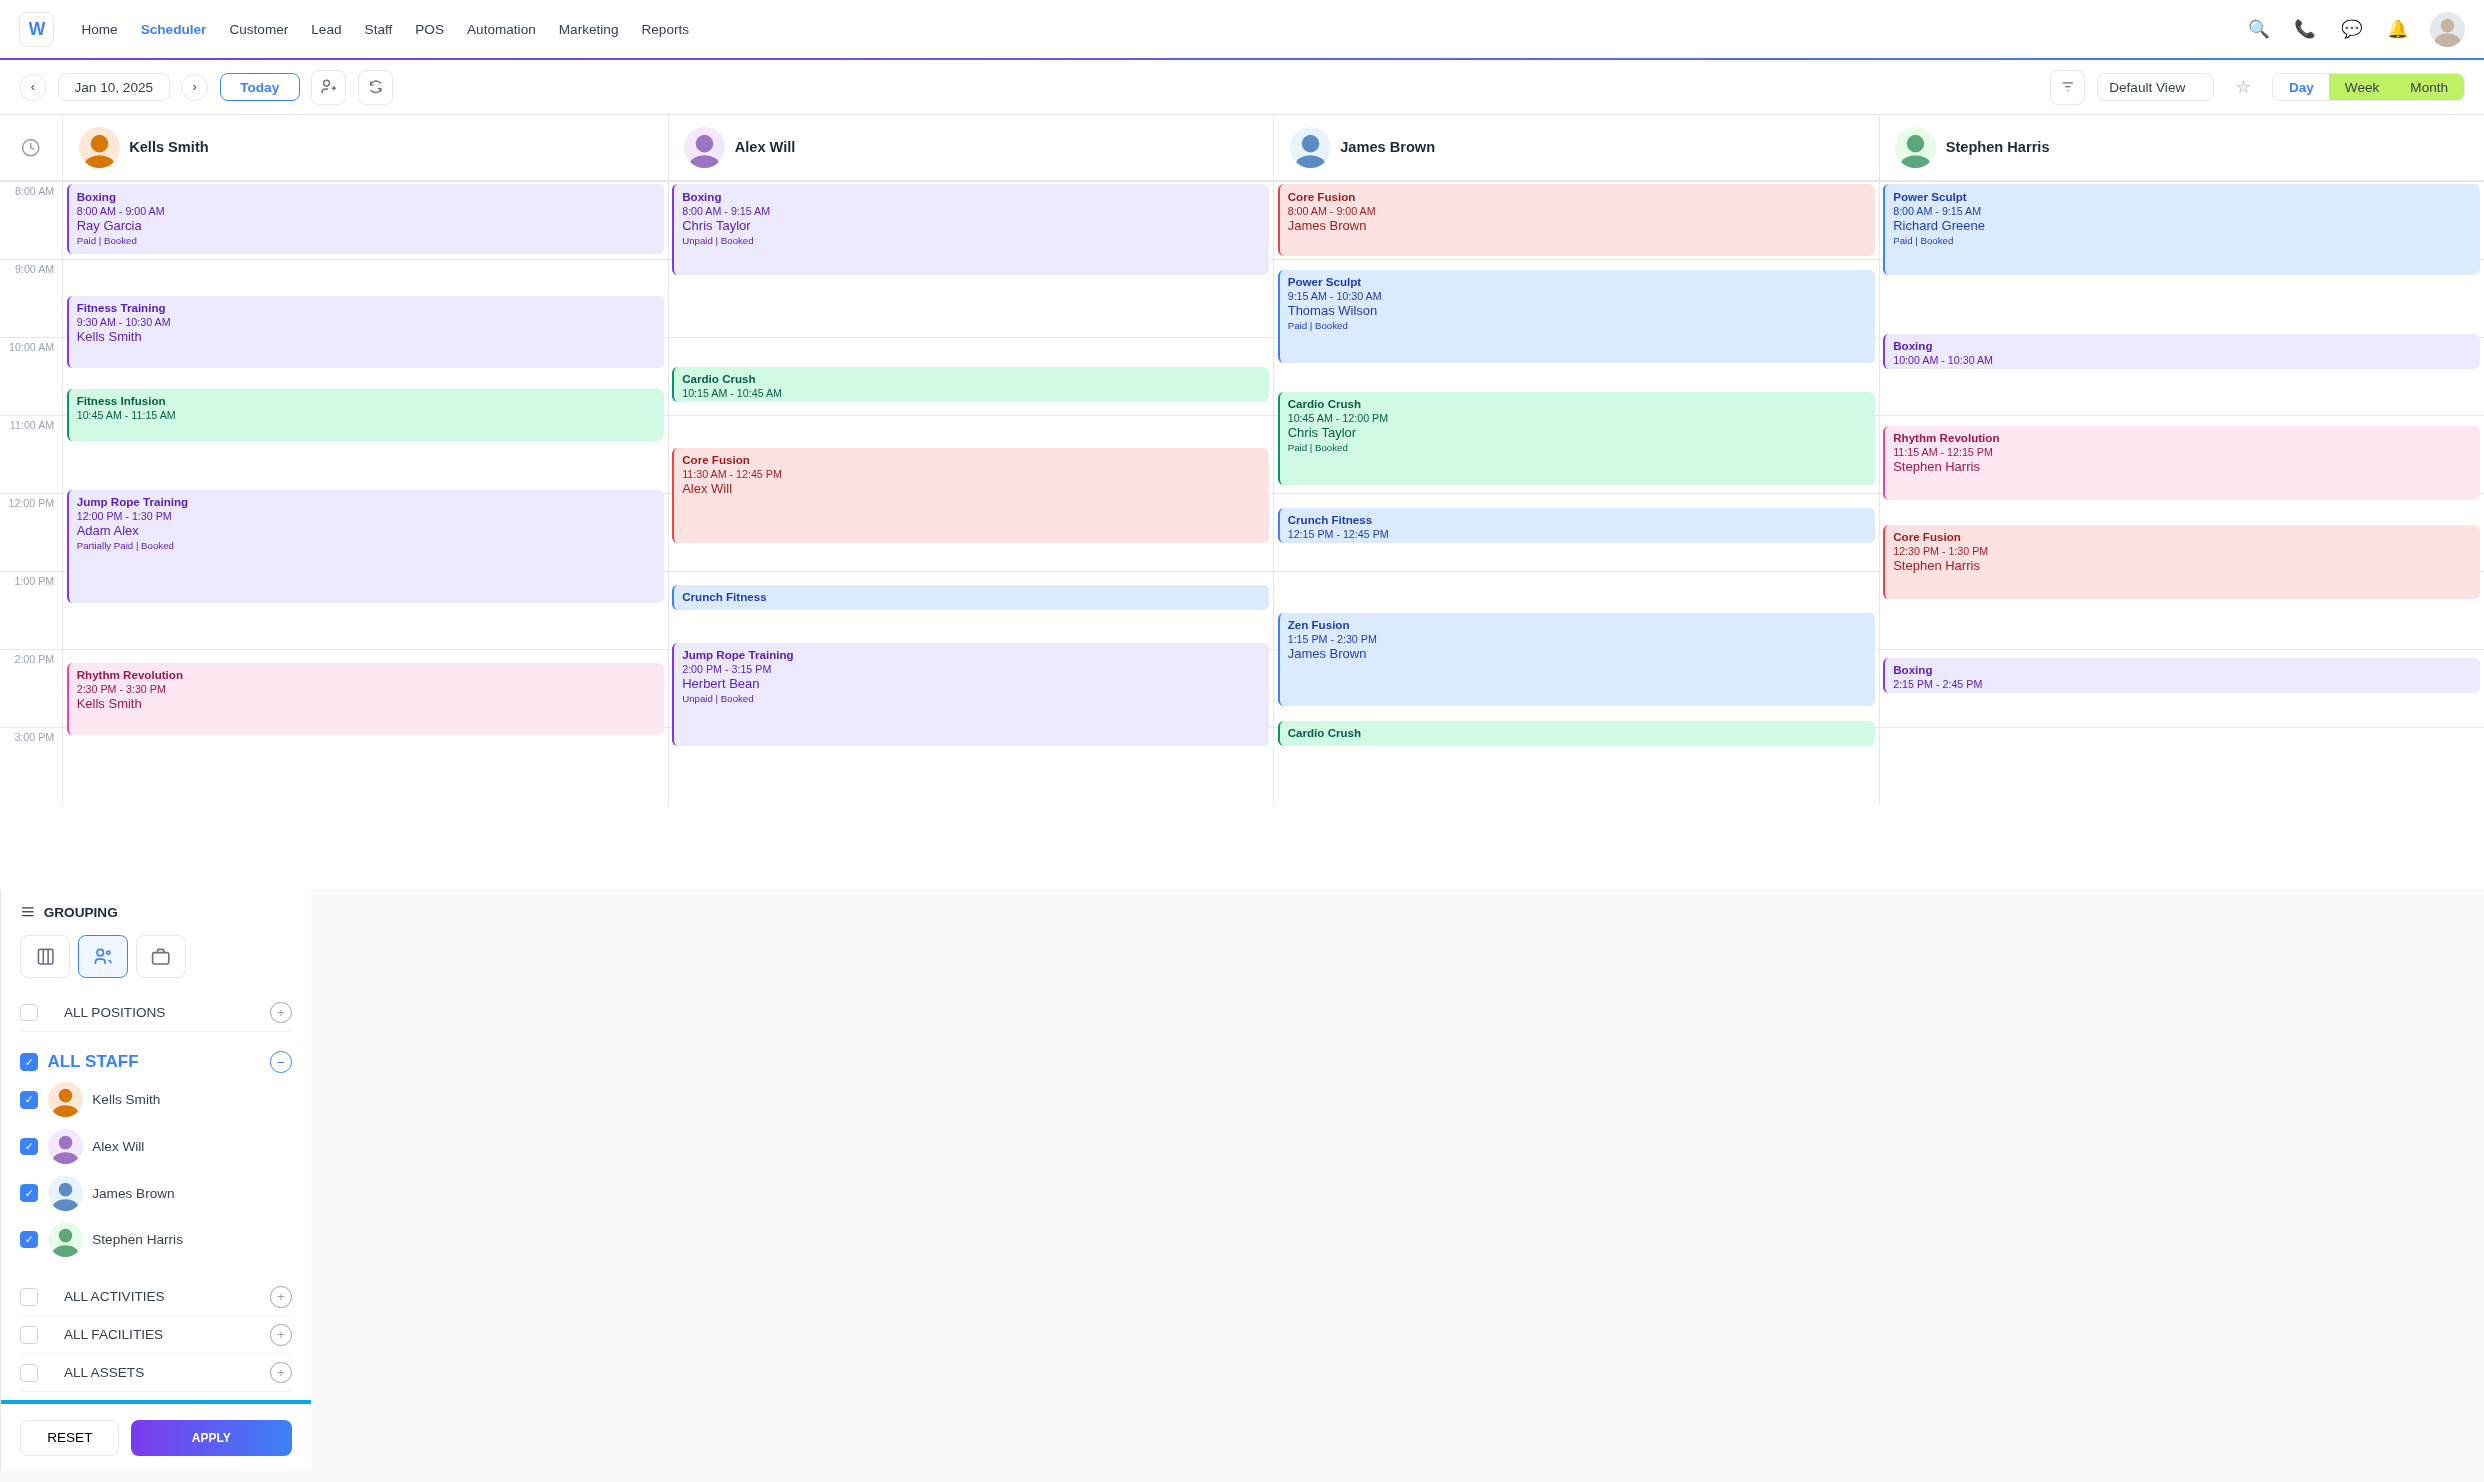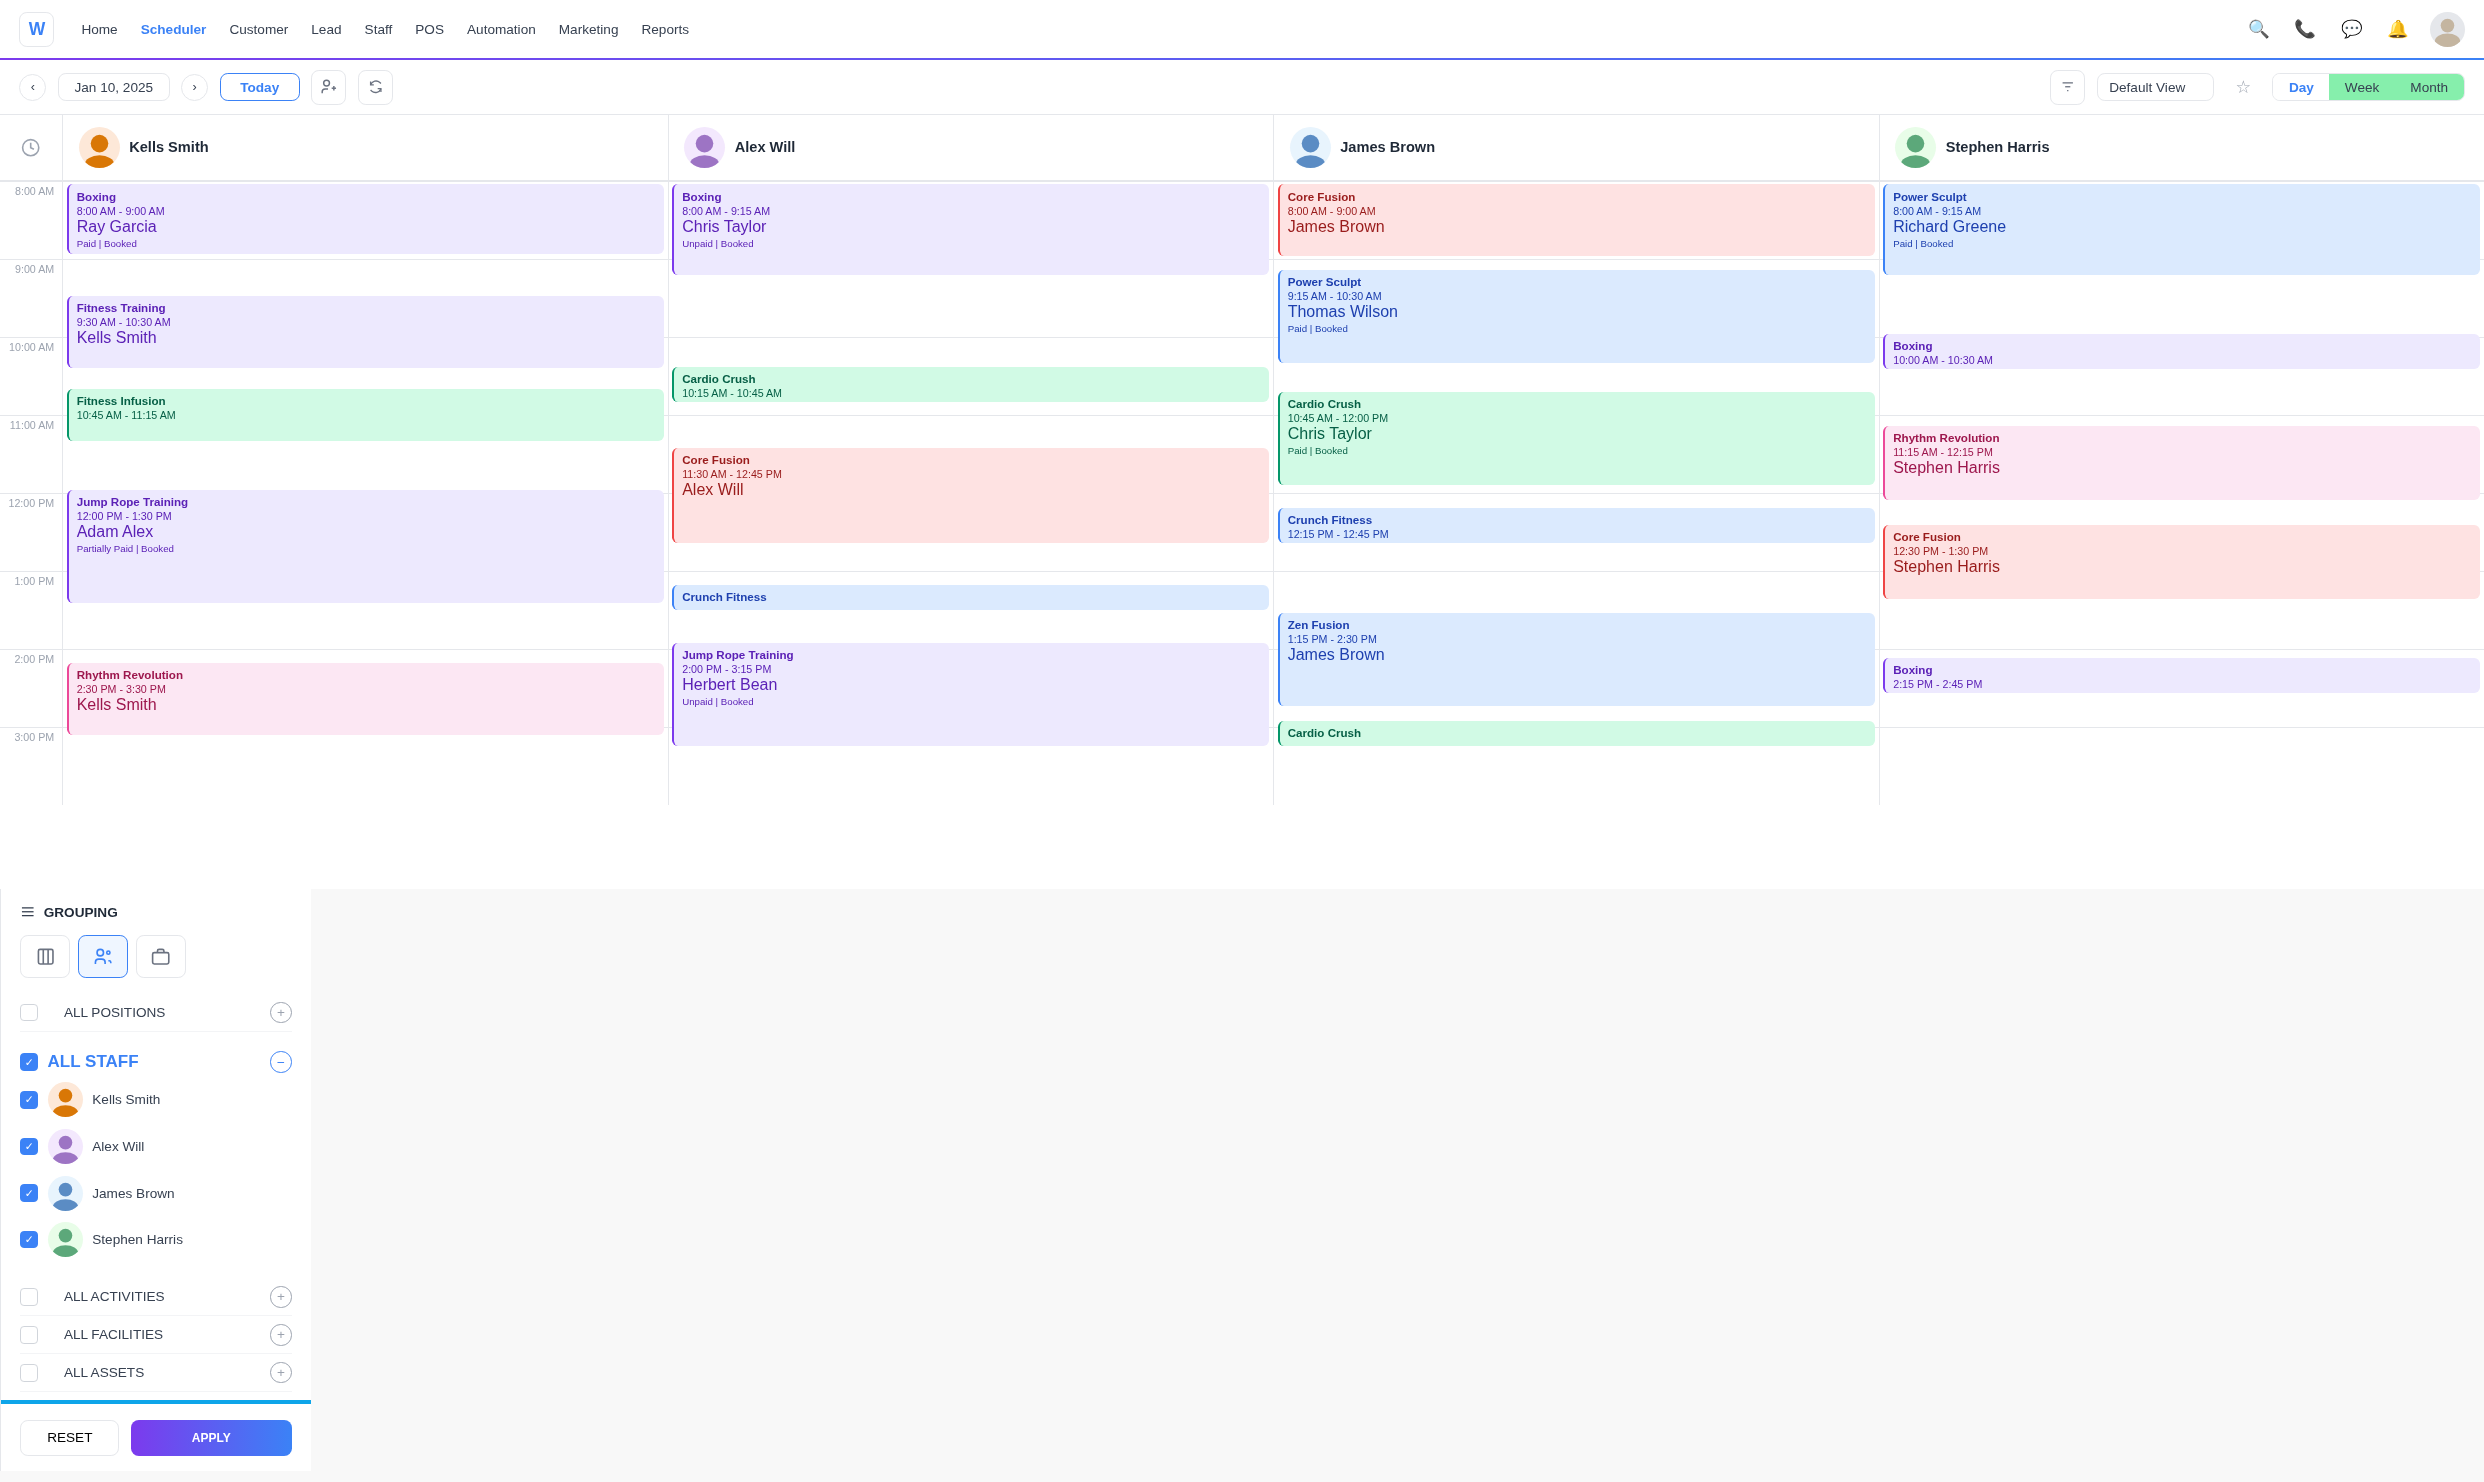--- a/index.html
+++ b/index.html
@@ -25,21 +25,21 @@
       display: flex; align-items: center; background: #fff;
       padding: 9.7px 19.4px; gap: 11.6px; border-bottom: 1px solid #e5e7eb;
     }
     .nav-arrow { width: 27px; height: 27px; border: 1px solid #e5e7eb; border-radius: 50%; display: flex; align-items: center; justify-content: center; cursor: pointer; color: #374151; }
     .date-label { padding: 5.8px 15.5px; font-size: 13.6px; font-weight: 500; color: #374151; border: 1px solid #e5e7eb; border-radius: 7.8px; }
     .today-btn { padding: 5.8px 19.4px; background: #fff; border: 1.9px solid #3b82f6; border-radius: 7.8px; color: #3b82f6; font-weight: 600; cursor: pointer; font-size: 13.6px; }
     .toolbar-icon-btn { width: 35px; height: 35px; border: 1px solid #e5e7eb; border-radius: 7.8px; display: flex; align-items: center; justify-content: center; cursor: pointer; color: #374151; font-size: 15.5px; }
     .spacer { flex: 1; }
     .view-select { padding: 5.8px 27px 5.8px 11.6px; border: 1px solid #e5e7eb; border-radius: 7.8px; font-size: 13.6px; color: #374151; background: #fff; cursor: pointer; appearance: none; }
     .view-mode-btns { display: flex; border: 1px solid #e5e7eb; border-radius: 7.8px; overflow: hidden; }
-    .view-mode-btn { padding: 5.8px 15.5px; font-size: 13.6px; cursor: pointer; background: #86efac; color: #374151; border: none; }
+    .view-mode-btn { padding: 5.8px 15.5px; font-size: 13.6px; cursor: pointer; background: #bef264; color: #374151; border: none; }
     .view-mode-btn.active { background: #fff; color: #3b82f6; font-weight: 600; }
     .star-btn { width: 35px; height: 35px; display: flex; align-items: center; justify-content: center; cursor: pointer; color: #9ca3af; font-size: 17.5px; }
 
     
     .main-container { display: flex; height: calc(100vh - 126px); overflow: hidden; flex-direction: column; }
 
     
     .calendar-area { flex: 1; overflow-y: auto; overflow-x: hidden; background: #fff; }
 
     
@@ -53,21 +53,21 @@
     .calendar-grid { display: flex; }
     .time-col { width: 62px; min-width: 62px; }
     .time-slot { height: 78px; display: flex; align-items: flex-start; justify-content: flex-end; padding-right: 7.8px; padding-top: 3.9px; font-size: 10.7px; color: #9ca3af; border-top: 1px solid #e5e7eb; }
     .staff-schedule-col { flex: 1; border-left: 1px solid #e5e7eb; position: relative; min-height: 621px; }
     .hour-line { height: 78px; border-top: 1px solid #e5e7eb; }
 
     
     .event-card { position: absolute; left: 3.9px; right: 3.9px; border-radius: 5.8px; padding: 5.8px 7.8px; cursor: pointer; overflow: hidden; font-size: 10.7px; }
     .event-title { font-weight: 700; font-size: 11.6px; margin-bottom: 1.9px; }
     .event-time { font-size: 10.7px; margin-bottom: 1px; }
-    .event-trainer { font-size: 16px; }
+    .event-trainer { font-size: 13px; }
     .event-status { font-size: 9.7px; margin-top: 1.9px; }
 
     
     .right-panel { width: 311px; min-width: 311px; background: #fff; border-left: 1px solid #e5e7eb; display: flex; flex-direction: column; overflow-y: auto; }
     .grouping-header { display: flex; align-items: center; gap: 7.8px; padding: 15.5px 19.4px 7.8px; font-weight: 700; font-size: 13.6px; color: #1f2937; }
     .grouping-icons-row { display: flex; gap: 7.8px; padding: 7.8px 19.4px; }
     .group-icon-btn { width: 50px; height: 43px; border: 1px solid #e5e7eb; border-radius: 7.8px; display: flex; align-items: center; justify-content: center; cursor: pointer; font-size: 17.5px; color: #6b7280; }
     .group-icon-btn.active { border: 1.9px solid #3b82f6; background: #eff6ff; color: #3b82f6; }
 
     .filter-section { padding: 7.8px 19.4px; }

